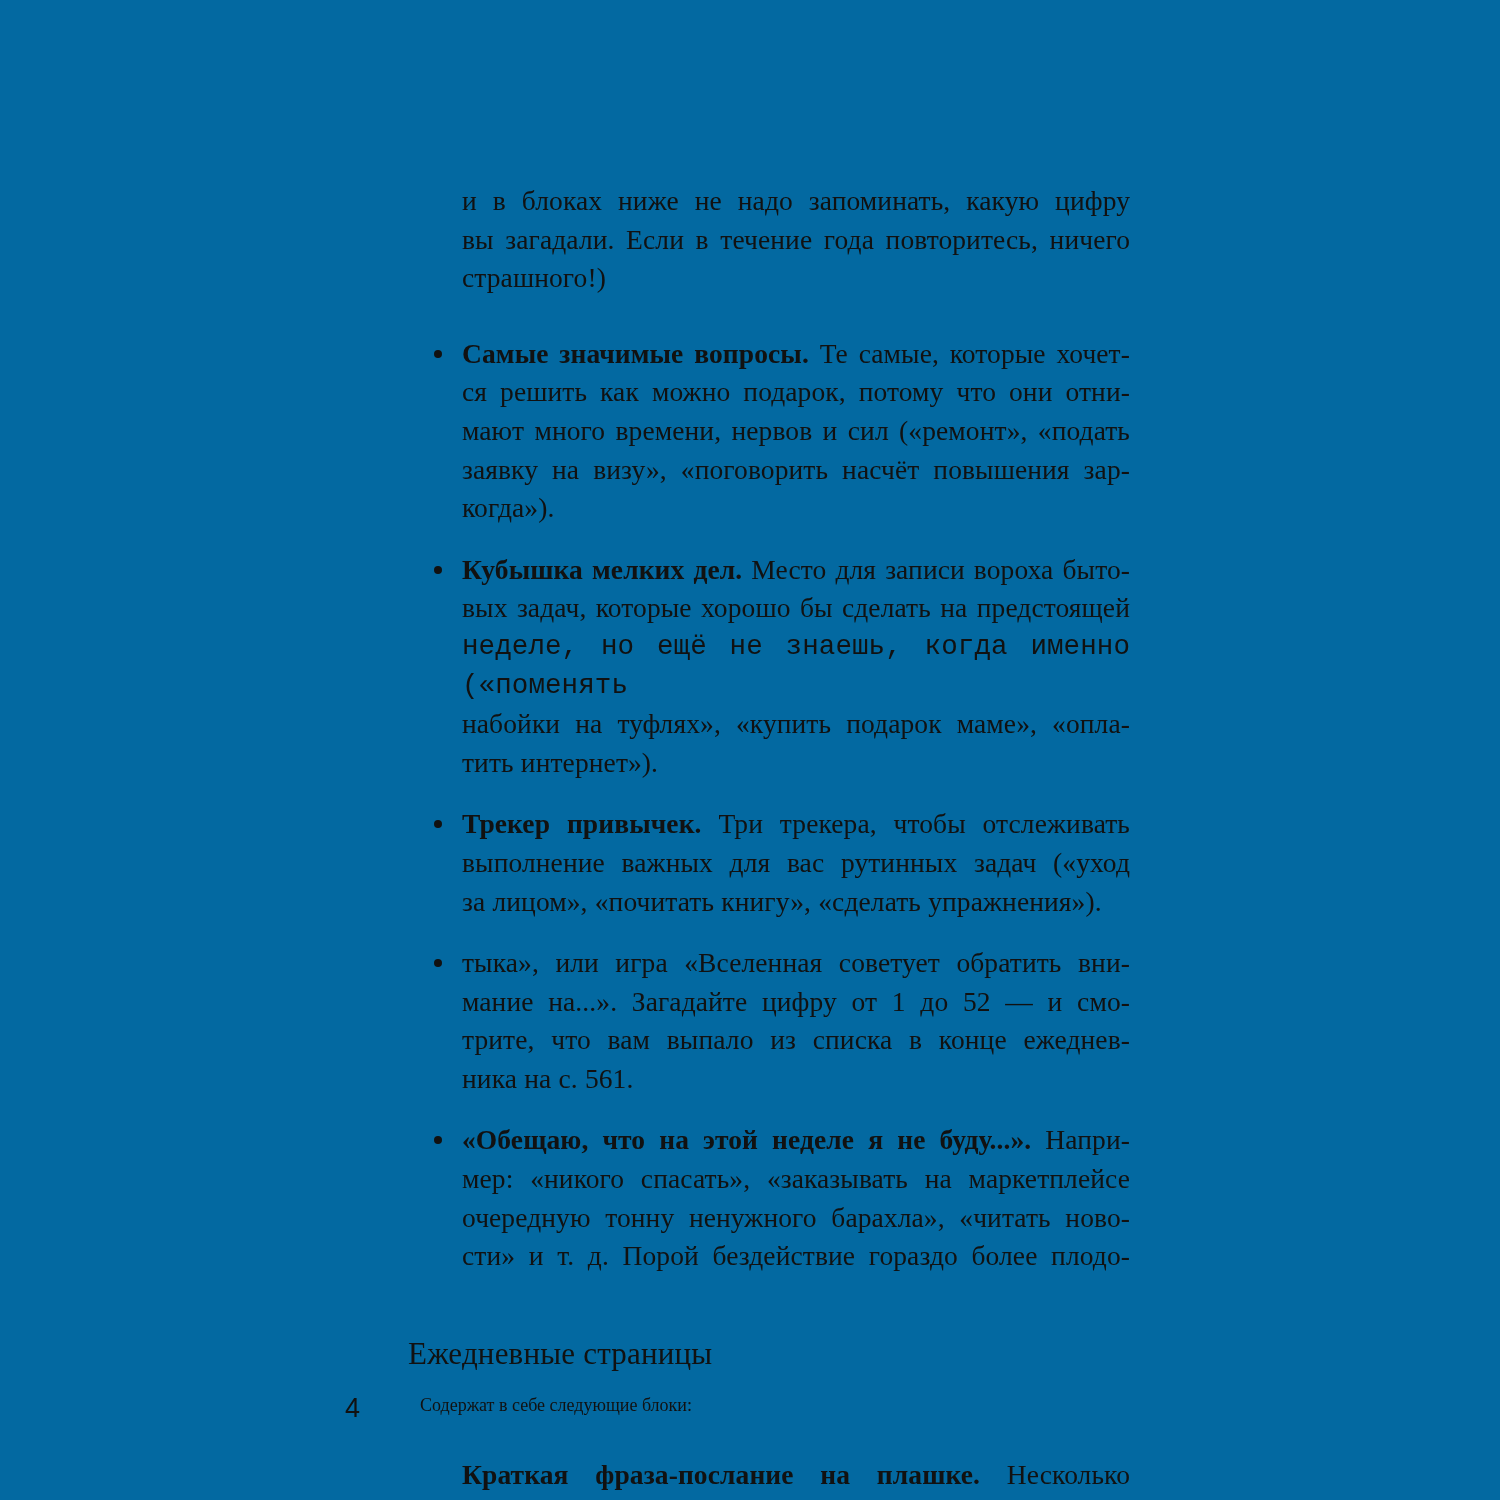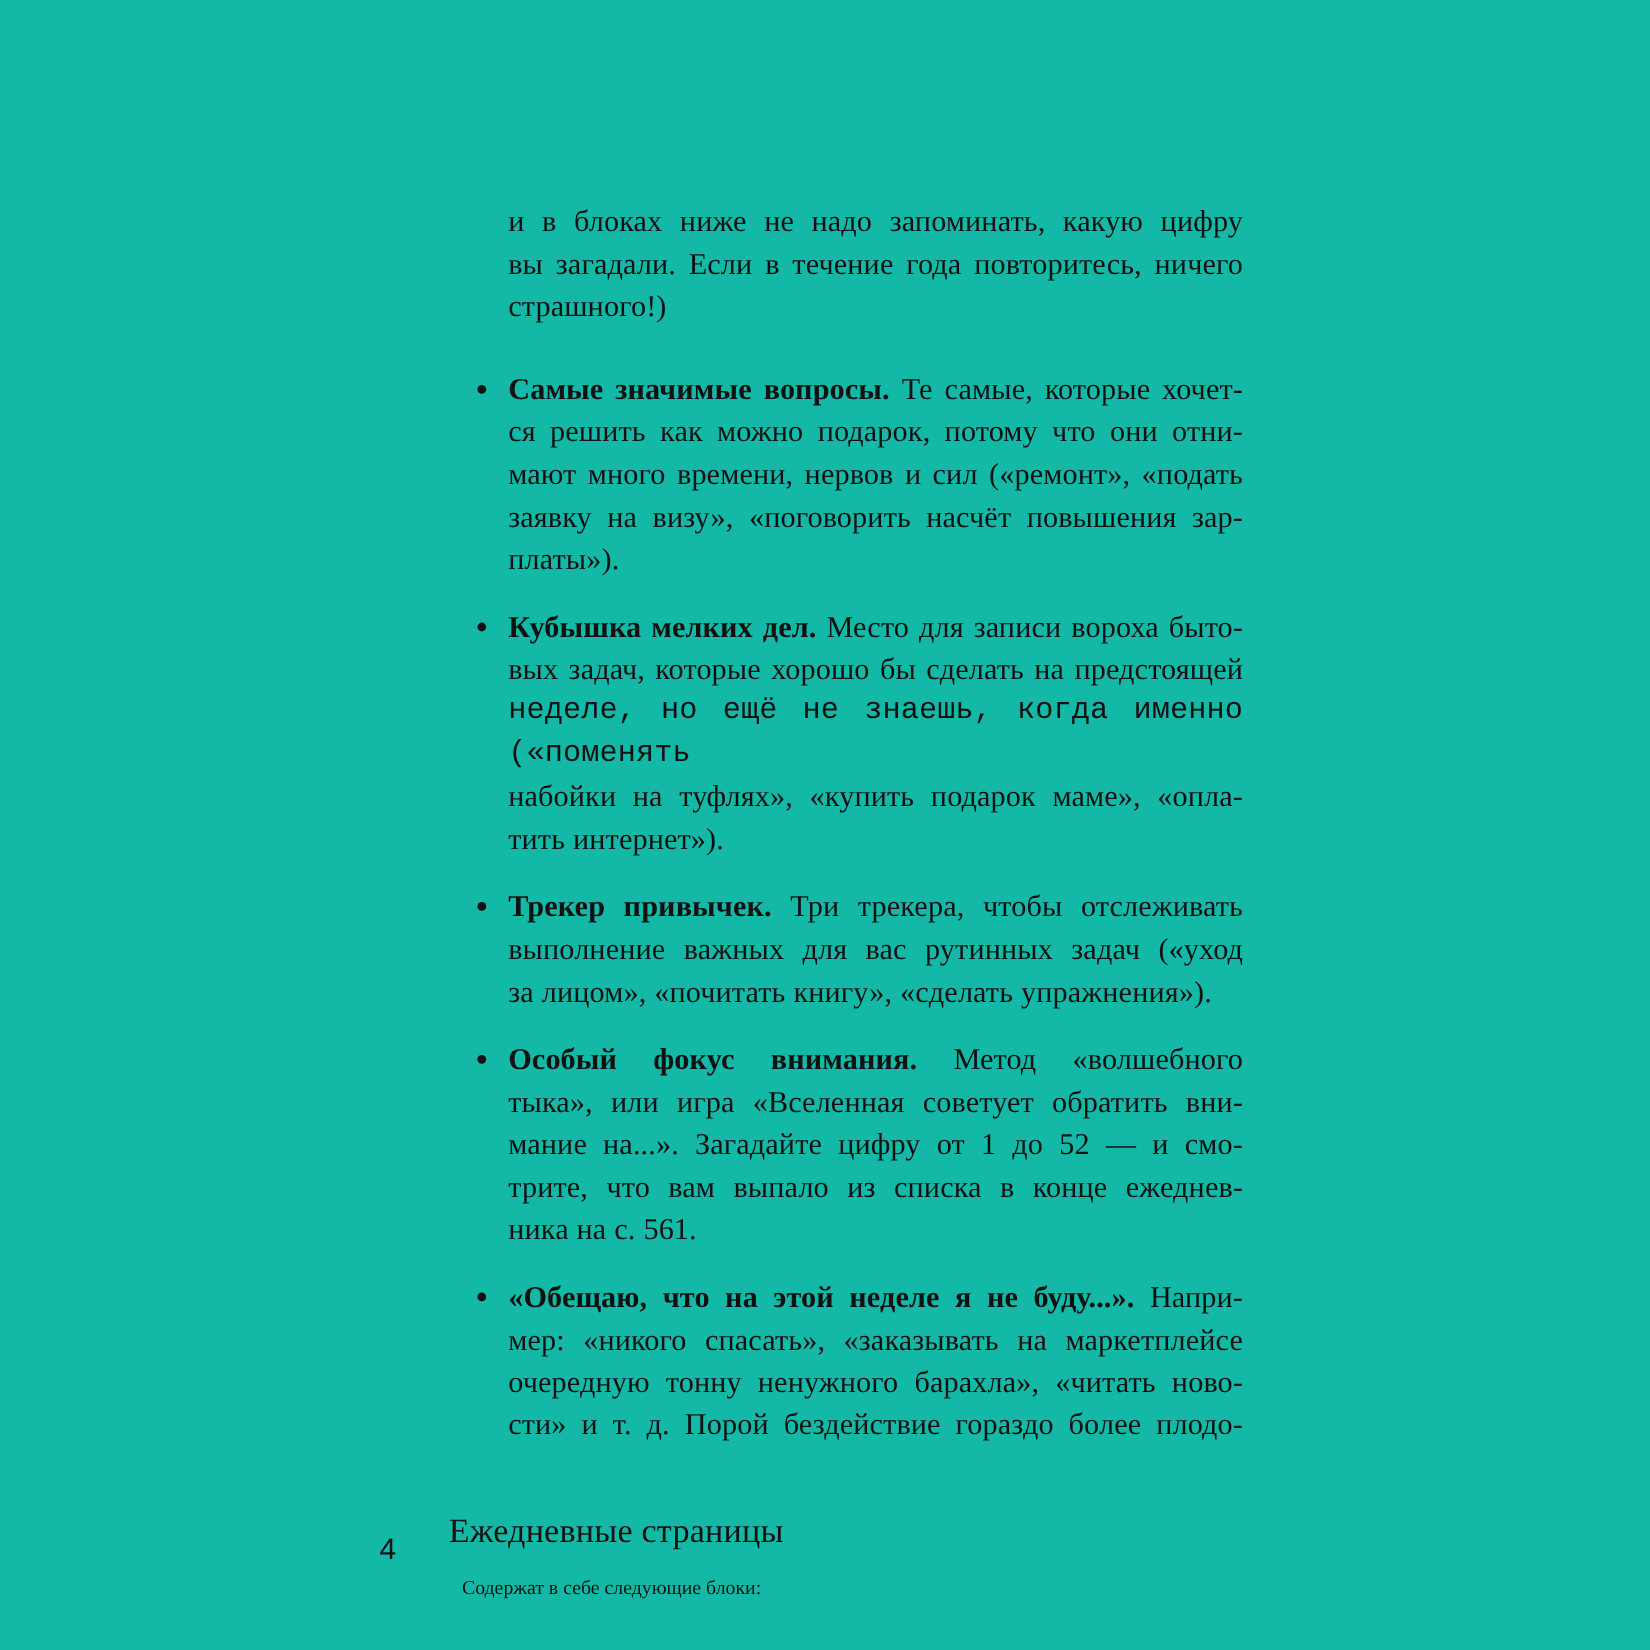--- a/index.html
+++ b/index.html
@@ -14,21 +14,21 @@
     position: relative;
     overflow: hidden;
     font-family: "Liberation Serif", "DejaVu Serif", serif;
     color: #111111;
     -webkit-font-smoothing: antialiased;
   }
 
   .page {
     position: absolute;
     inset: 0;
-    background: #14b8a6;
+    background: #0369a1;
   }
 
   
   .content {
     position: absolute;
     left: 408px;
     top: 182px;
     width: 722px;
   }
 
@@ -144,21 +144,21 @@
       </p>
 
     <ul class="list first">
         <li class="list-item">
           <span class="bullet-dot"></span>
           <p class="bullet-text">
             <span style="display: block; text-align: justify; text-align-last: justify;"><b>Самые значимые вопросы.</b> Те самые, которые хочет-</span>
             <span style="display: block; text-align: justify; text-align-last: justify;">ся решить как можно подарок, потому что они отни-</span>
             <span style="display: block; text-align: justify; text-align-last: justify;">мают много времени, нервов и сил («ремонт», «подать</span>
             <span style="display: block; text-align: justify; text-align-last: justify;">заявку на визу», «поговорить насчёт повышения зар-</span>
-            <span class="last-line">платы»).</span>
+            <span class="last-line">когда»).</span>
           </p>
         </li>
         <li class="list-item">
           <span class="bullet-dot"></span>
           <p class="bullet-text">
             <span style="display: block; text-align: justify; text-align-last: justify;"><b>Кубышка мелких дел.</b> Место для записи вороха быто-</span>
             <span style="display: block; text-align: justify; text-align-last: justify;">вых задач, которые хорошо бы сделать на предстоящей</span>
             <span style="display: block; text-align: justify; text-align-last: justify; font-family: Liberation Mono, monospace;">неделе, но ещё не знаешь, когда именно («поменять</span>
             <span style="display: block; text-align: justify; text-align-last: justify;">набойки на туфлях», «купить подарок маме», «опла-</span>
             <span class="last-line">тить интернет»).</span>
@@ -168,21 +168,20 @@
           <span class="bullet-dot"></span>
           <p class="bullet-text">
             <span style="display: block; text-align: justify; text-align-last: justify;"><b>Трекер привычек.</b> Три трекера, чтобы отслеживать</span>
             <span style="display: block; text-align: justify; text-align-last: justify;">выполнение важных для вас рутинных задач («уход</span>
             <span class="last-line">за лицом», «почитать книгу», «сделать упражнения»).</span>
           </p>
         </li>
         <li class="list-item">
           <span class="bullet-dot"></span>
           <p class="bullet-text">
-            <span style="display: block; text-align: justify; text-align-last: justify;"><b>Особый фокус внимания.</b> Метод «волшебного</span>
             <span style="display: block; text-align: justify; text-align-last: justify;">тыка», или игра «Вселенная советует обратить вни-</span>
             <span style="display: block; text-align: justify; text-align-last: justify;">мание на...». Загадайте цифру от 1 до 52 — и смо-</span>
             <span style="display: block; text-align: justify; text-align-last: justify;">трите, что вам выпало из списка в конце ежеднев-</span>
             <span class="last-line">ника на с. 561.</span>
           </p>
         </li>
         <li class="list-item">
           <span class="bullet-dot"></span>
           <p class="bullet-text">
             <span style="display: block; text-align: justify; text-align-last: justify;"><b>«Обещаю, что на этой неделе я не буду...».</b> Напри-</span>

